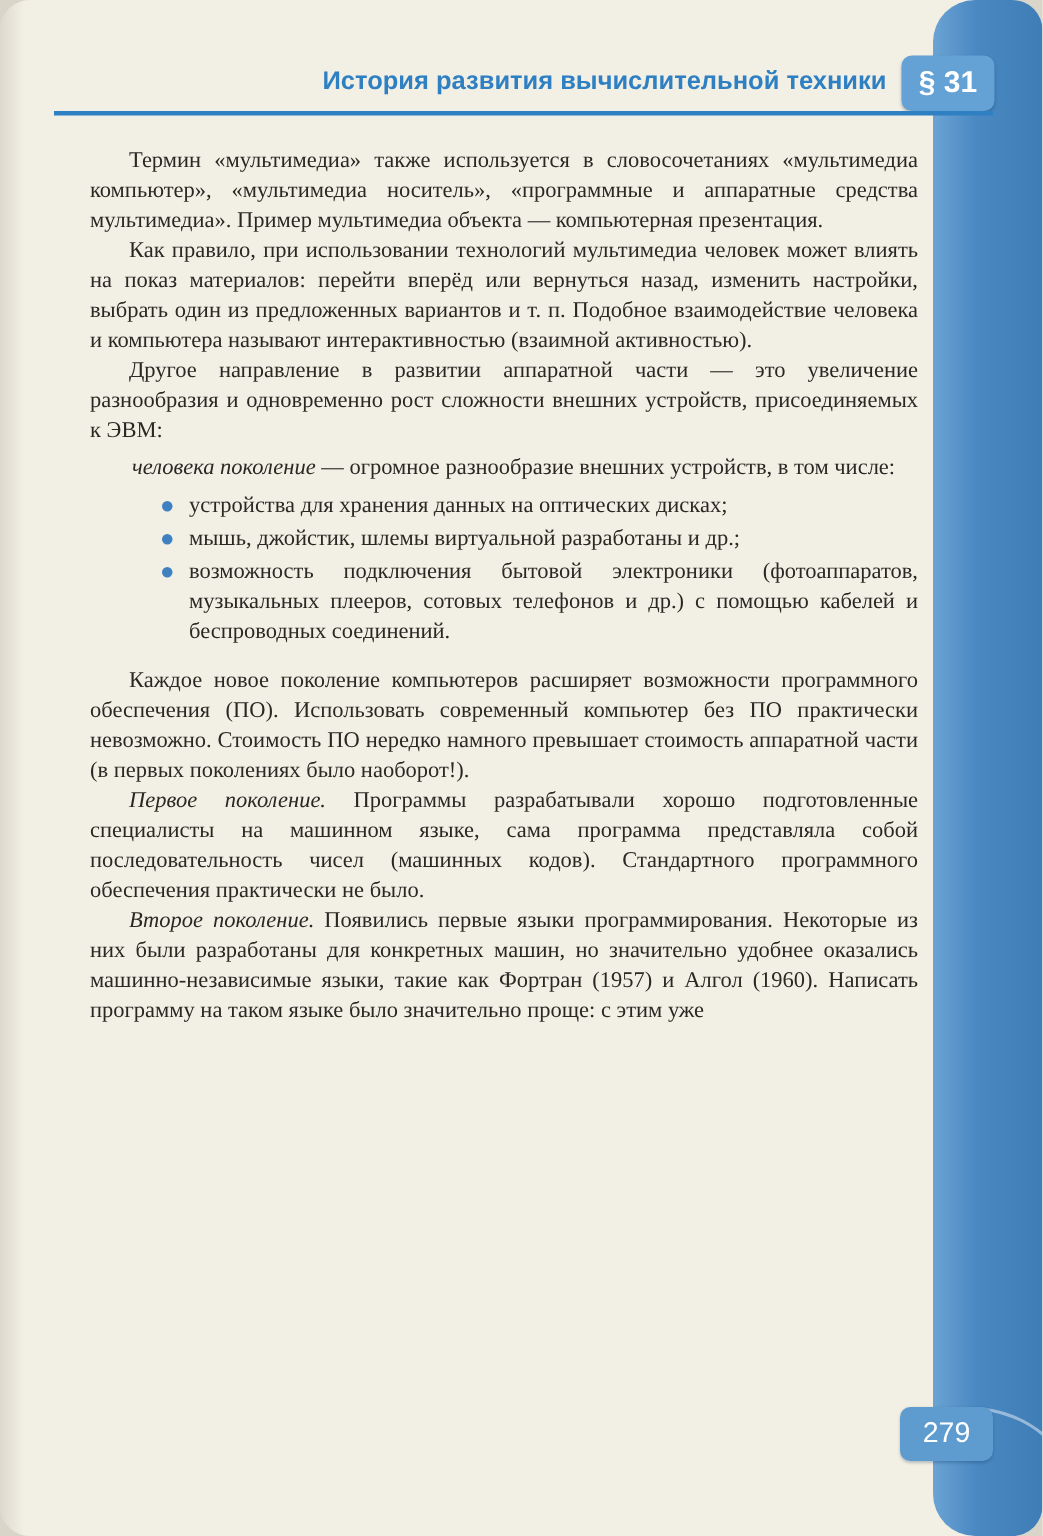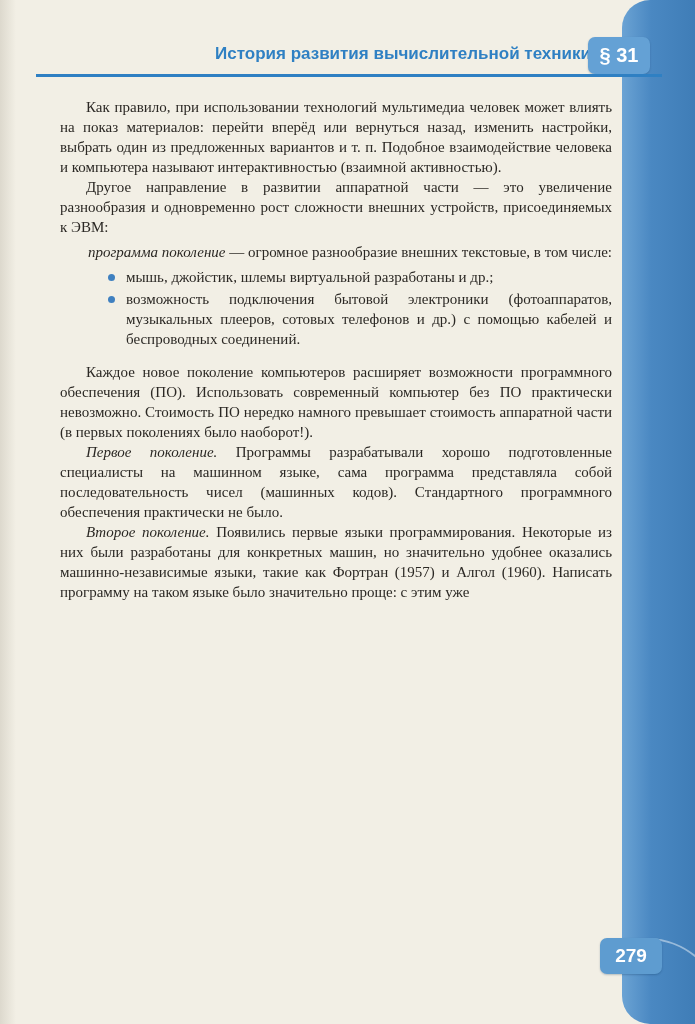--- a/index.html
+++ b/index.html
@@ -1,21 +1,21 @@
 <!DOCTYPE html>
 <html lang="ru"><head>
 <meta charset="utf-8">
 <style>
   * { margin:0; padding:0; box-sizing:border-box; }
   html, body { width:695px; height:1024px; }
   body { background:#d9d5c8; font-family:"Liberation Serif", serif; }
 
   .page {
     position:relative; width:695px; height:1024px;
-    background:#f2efe5; overflow:hidden;
+    background:#f2efe5; overflow:hidden;border-radius:20px;
   }
 
   .spine-shadow {
     position:absolute; left:0; top:0; bottom:0; width:16px;
     background:linear-gradient(90deg, rgba(90,80,60,0.14), rgba(90,80,60,0));
     pointer-events:none;
   }
 
   .rail {
     position:absolute; right:0; top:0; width:73px; height:1024px;
@@ -30,21 +30,21 @@
   }
 
   .title {
     position:absolute; top:44px; right:104px;
     font-family:"Liberation Sans", sans-serif;
     font-weight:bold; font-size:17px; color:#2f80c3;
     white-space:nowrap;
   }
 
   .section-badge {
-    position:absolute; top:37px; right:45px;
+    position:absolute; top:37px; right:32px;
     width:62px; height:37px; border-radius:7px;
     background:#64a1d5;
     color:#ffffff; font-family:"Liberation Sans", sans-serif;
     font-weight:bold; font-size:20px;
     display:flex; align-items:center; justify-content:center;
     box-shadow:0 1px 2px rgba(0,40,80,0.25);
   }
 
   .rule {
     position:absolute; top:74px; left:36px; width:626px; height:3px;
@@ -70,43 +70,48 @@
   .bullet-text { flex:1; }
 
   .seg-b { font-weight:normal; }
   .seg-i { font-style:italic; }
 
   .page-number {
     position:absolute; top:938px; right:33px;
     width:62px; height:36px; border-radius:7px;
     background:#5e9cd0;
     color:#ffffff; font-family:"Liberation Sans", sans-serif;
-    font-weight:bold; font-size:19px;
+    font-weight:normal; font-size:19px;
     display:flex; align-items:center; justify-content:center;
     box-shadow:0 1px 2px rgba(0,40,80,0.25);
   }
 </style>
 </head>
 <body>
 
 <div class="page">
 
   <div class="rail"></div>
   <div class="spine-shadow"></div>
 
   <h1 class="title">История развития вычислительной техники</h1>
   <div class="section-badge">§ 31</div>
   <div class="rule"></div>
 
   <main class="content">
+    <p class="para"><span>Термин «мультимедиа» также используется в словосочетаниях «мультимедиа компьютер», «мультимедиа носитель», «программные и аппаратные средства мультимедиа». Пример мультимедиа объекта — компьютерная презентация.</span></p>
     <p class="para"><span>Как правило, при использовании технологий мультимедиа человек может влиять на показ материалов: перейти вперёд или вернуться назад, изменить настройки, выбрать один из предложенных вариантов и т. п. Подобное взаимодействие человека и компьютера называют </span><span class="seg-b">интерактивностью</span><span> (взаимной активностью).</span></p>
     <p class="para"><span>Другое направление в развитии аппаратной части — это увеличение разнообразия и одновременно рост сложности </span><span class="seg-b">внешних устройств</span><span>, присоединяемых к ЭВМ:</span></p>
 
-    <p class="gen"><span class="seg-i">программа поколение</span><span> — огромное разнообразие внешних текстовые, в том числе:</span></p>
+    <p class="gen"><span class="seg-i">человека поколение</span><span> — огромное разнообразие внешних устройств, в том числе:</span></p>
 
+    <div class="bullet-item">
+      <span class="dot"></span>
+      <span class="bullet-text"><span>устройства для хранения данных на оптических дисках;</span></span>
+    </div>
     <div class="bullet-item">
       <span class="dot"></span>
       <span class="bullet-text"><span>мышь, джойстик, шлемы виртуальной разработаны и др.;</span></span>
     </div>
     <div class="bullet-item">
       <span class="dot"></span>
       <span class="bullet-text"><span>возможность подключения бытовой электроники (фотоаппаратов, музыкальных плееров, сотовых телефонов и др.) с помощью кабелей и беспроводных соединений.</span></span>
     </div>
 
     <p class="para space-top"><span>Каждое новое поколение компьютеров расширяет возможности </span><span class="seg-b">программного обеспечения (ПО)</span><span>. Использовать современный компьютер без ПО практически невозможно. Стоимость ПО нередко намного превышает стоимость аппаратной части (в первых поколениях было наоборот!).</span></p>

